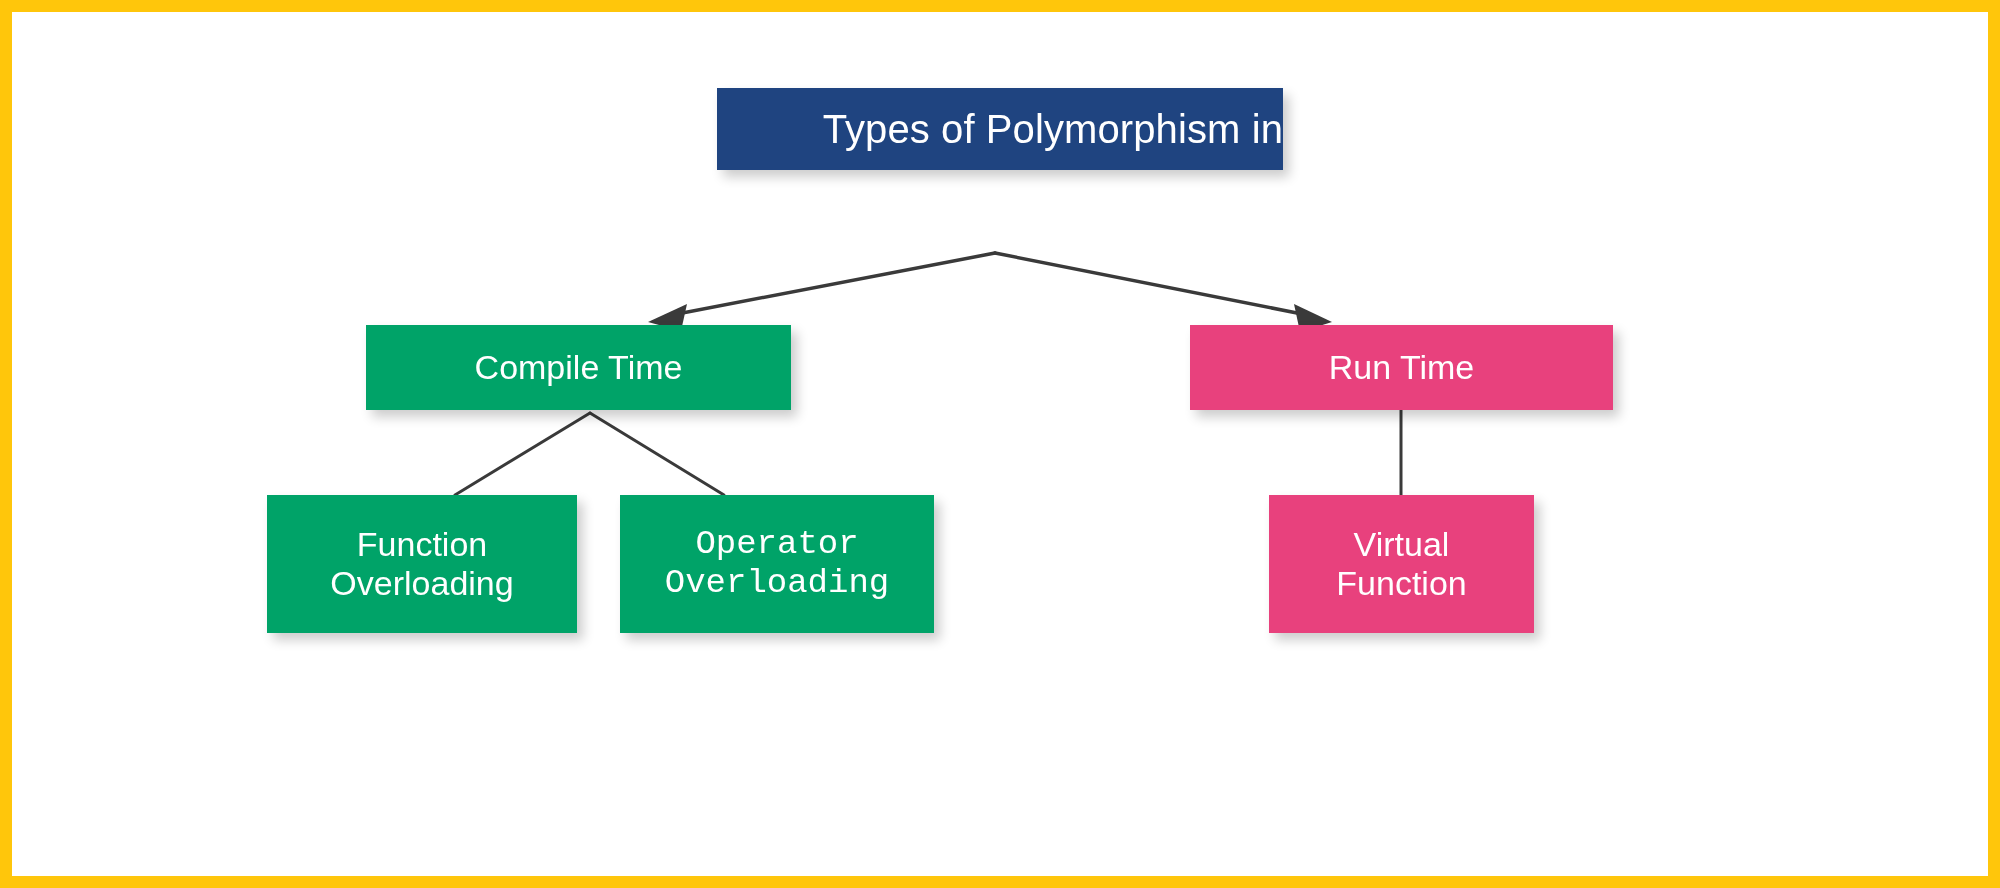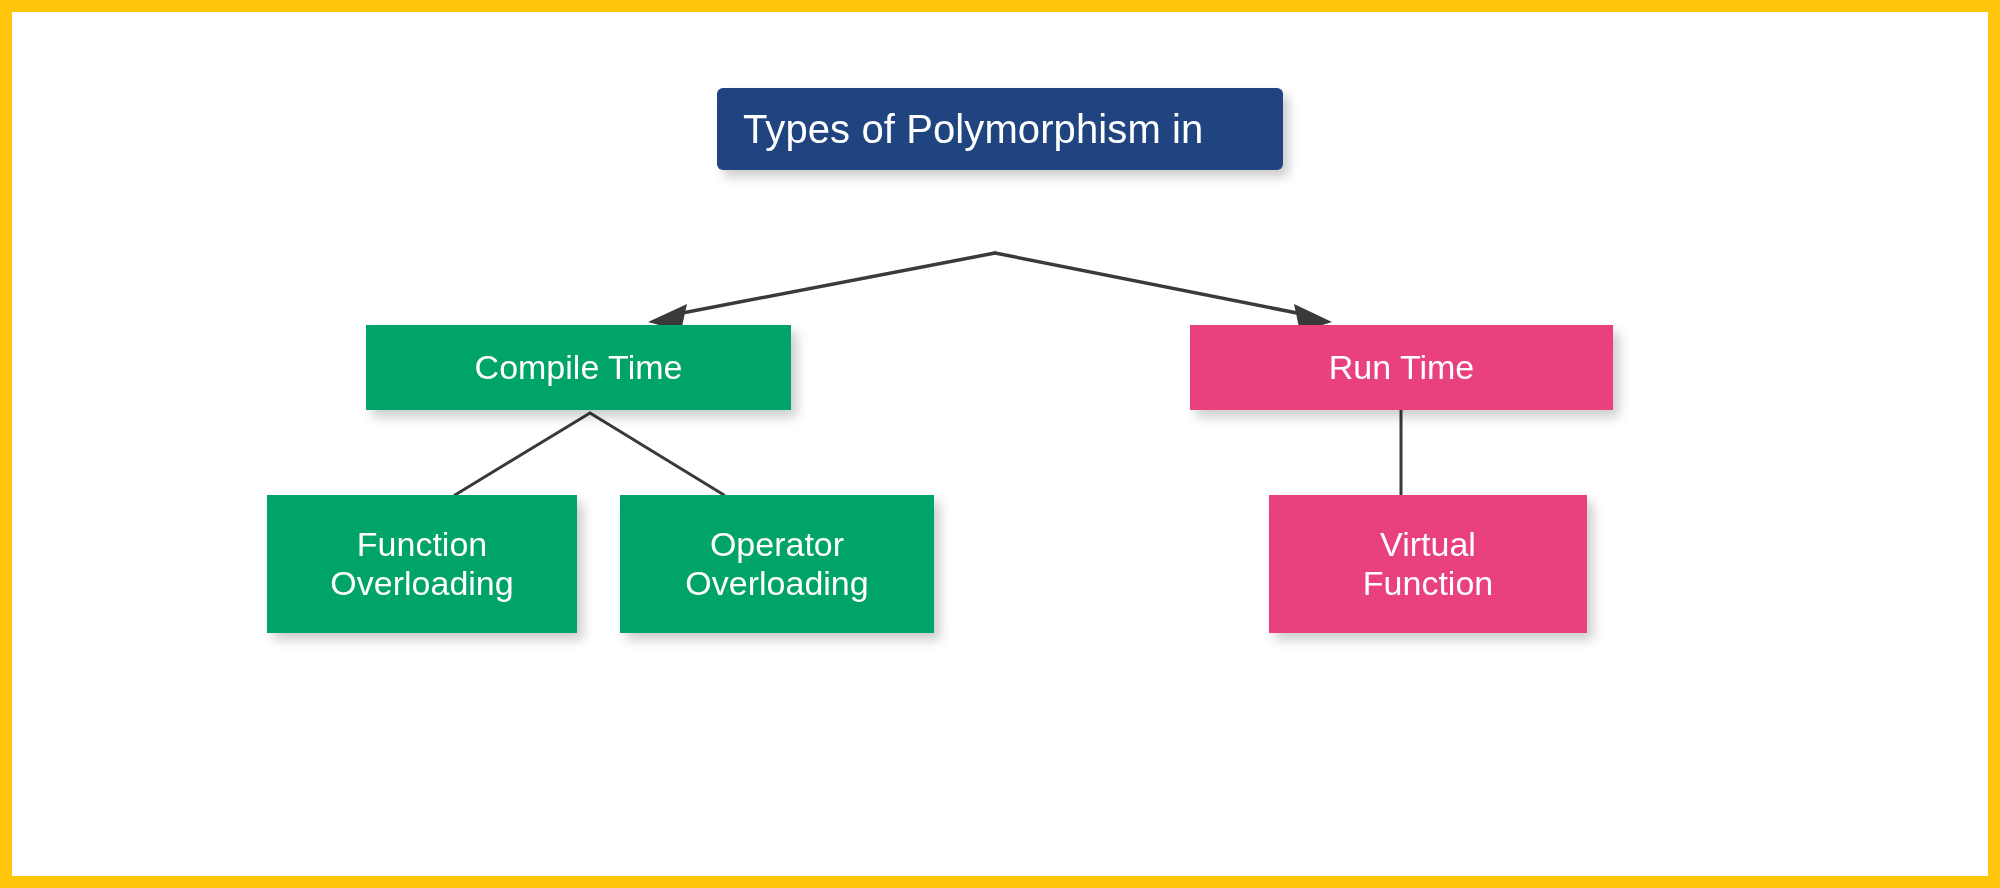--- a/index.html
+++ b/index.html
@@ -58,23 +58,22 @@
     box-shadow: 6px 7px 11px rgba(0,0,0,0.20);
     box-sizing: border-box;
     line-height: 1.16;
     white-space: pre-line;
     overflow: hidden;
   }
   .node-root {
     background: #1F4480;
     font-size: 40px;
     letter-spacing: 0.1px;
-    justify-content: flex-start;
+    justify-content: flex-end;
     padding-left: 26px;
-    border-radius: 6px;
   }
   .node-green { background: #00A368; }
   .node-pink  { background: #E8417D; }
   .node-mid   { font-size: 34px; }
   .node-leaf  { font-size: 34px; margin-left: 24px; }
 </style>
 </head>
 <body>
 
 <div id="canvas">
@@ -106,26 +105,26 @@
 
     <div class="node node-green node-mid" style="left:354px; top:313px; width:425px; height:85px;">
       <span>Compile Time</span>
     </div>
 
     <div class="node node-green node-leaf" style="left:231px; top:483px; width:310px; height:138px;">
       <span>Function
 Overloading</span>
     </div>
 
-    <div class="node node-green node-leaf" style="left:584px; top:483px; width:314px; height:138px;">
+    <div class="node node-green node-leaf" style="left:584px; top:483px; width:314px; height:138px;font-family:Liberation Mono, monospace;">
       <span>Operator
 Overloading</span>
     </div>
 
-    <div class="node node-pink node-leaf" style="left:1233px; top:483px; width:318px; height:138px;">
+    <div class="node node-pink node-leaf" style="left:1233px; top:483px; width:265px; height:138px;">
       <span>Virtual
 Function</span>
     </div>
 
   </div>
 
   <div id="frame"></div>
 </div>
 
 </body></html>

